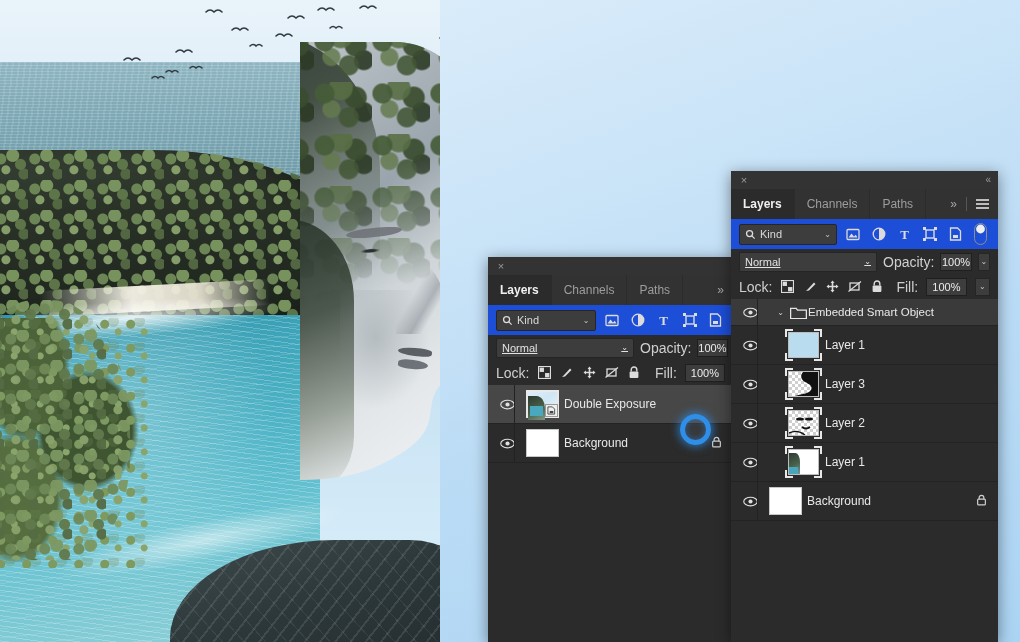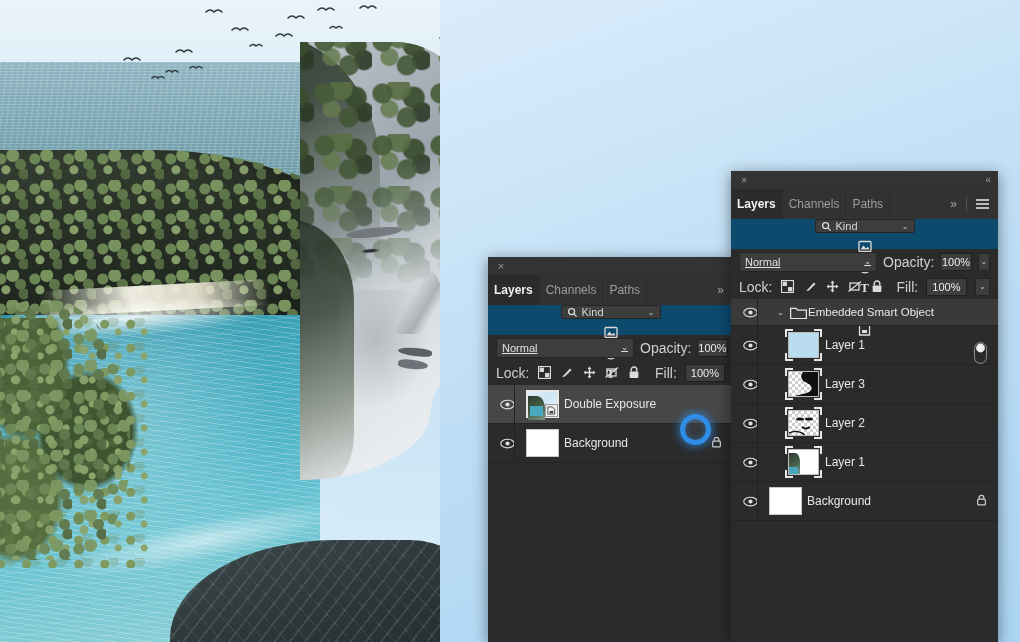--- a/index.html
+++ b/index.html
@@ -175,33 +175,33 @@
   .panel-close {
     position:absolute; left:7px; top:3px; width:12px; height:12px;
     color:#9a9a9a; font-size:11px; line-height:12px; text-align:center; cursor:pointer;
   }
   .panel-collapse {
     position:absolute; right:7px; top:3px; color:#9a9a9a; font-size:10px; line-height:12px; cursor:pointer;
   }
 
   .tabs { display:flex; height:30px; background:#323232; align-items:stretch; position:relative; }
   .tab {
-    padding:0 6px; display:flex; align-items:center;
+    padding:0 12px; display:flex; align-items:center;
     font-size:12px; color:#9d9d9d; background:#323232; cursor:pointer;
     border-right:1px solid #2b2b2b;
   }
   .tab.active { background:#2b2b2b; color:#f0f0f0; font-weight:bold; }
   .tabs-right {
     margin-left:auto; display:flex; align-items:center; gap:9px; padding:0 9px; color:#a6a6a6; font-size:12px;
   }
   .tabs-sep { width:1px; height:14px; background:#555; }
   .menu-glyph { display:inline-block; width:13px; height:10px;
      background: linear-gradient(#bdbdbd 0 2px, transparent 2px 4px, #bdbdbd 4px 6px, transparent 6px 8px, #bdbdbd 8px 10px); }
 
-  .filter-row { display:flex; align-items:center; gap:7px; height:30px; padding:0 8px; background:#0c4a6e;flex-direction:column; }
+  .filter-row { display:flex; align-items:center; gap:7px; height:30px; padding:0 8px; background:#1d4ed8; }
   .kind-select {
     width:100px; height:21px; background:#3d3d3d; border:1px solid #252525; border-radius:2px;
     display:flex; align-items:center; padding:0 5px; gap:4px; font-size:11px; color:#d8d8d8; cursor:pointer;
   }
   .kind-select .chev { margin-left:auto; font-size:8px; color:#c9c9c9; }
   .ficon { width:19px; height:19px; display:flex; align-items:center; justify-content:center; cursor:pointer; }
 
   .blend-row { display:flex; align-items:center; height:25px; padding:0 8px; gap:6px; background:#2b2b2b; }
   .blend-select {
     flex:0 0 auto; width:138px; height:20px; background:#3d3d3d; border:1px solid #252525; border-radius:2px;

